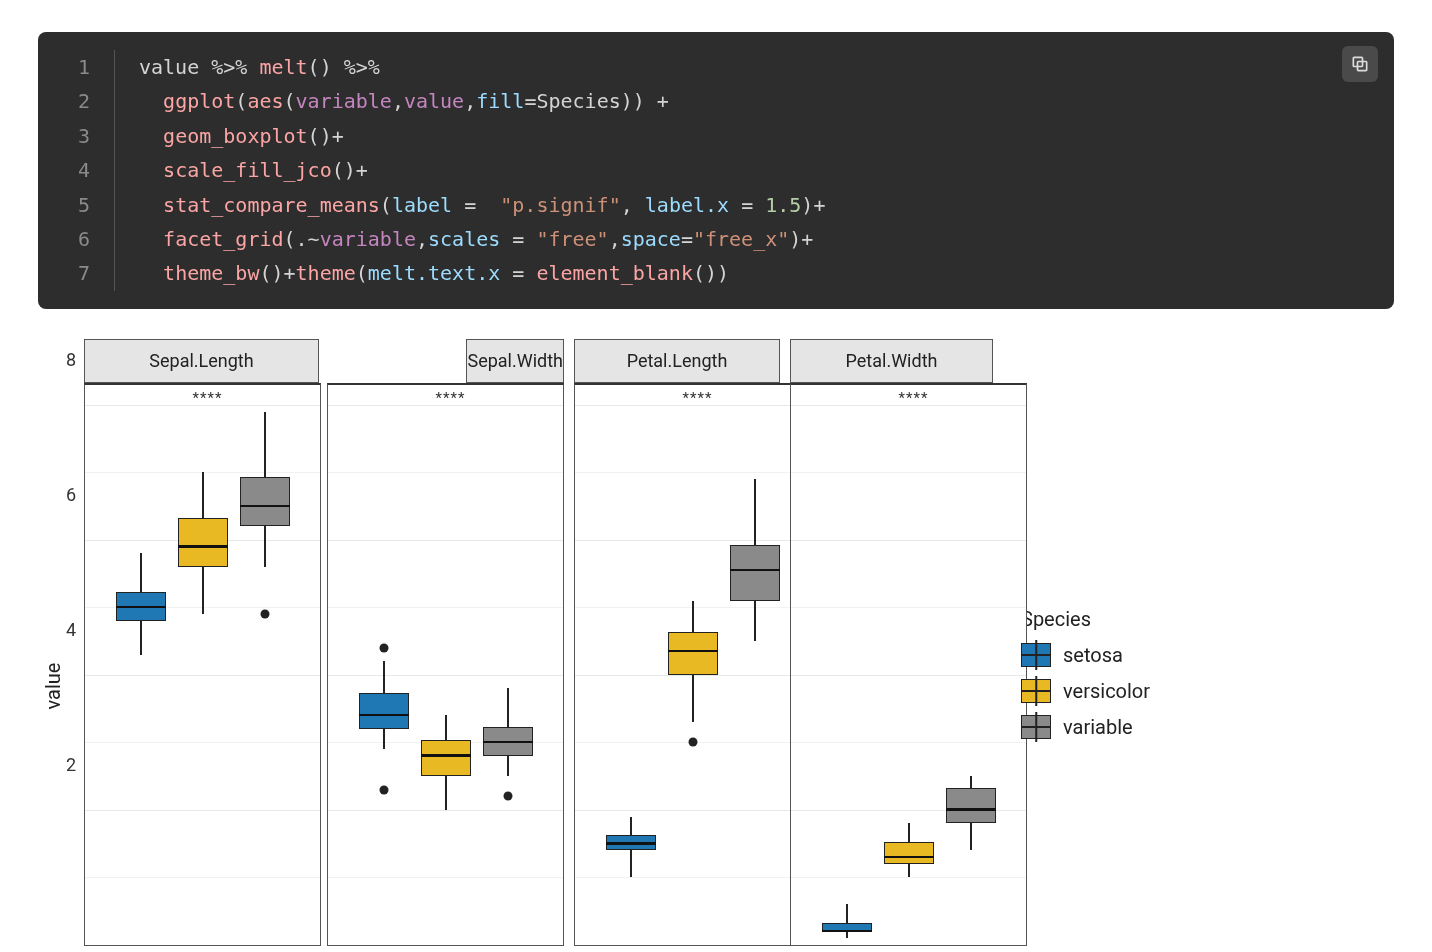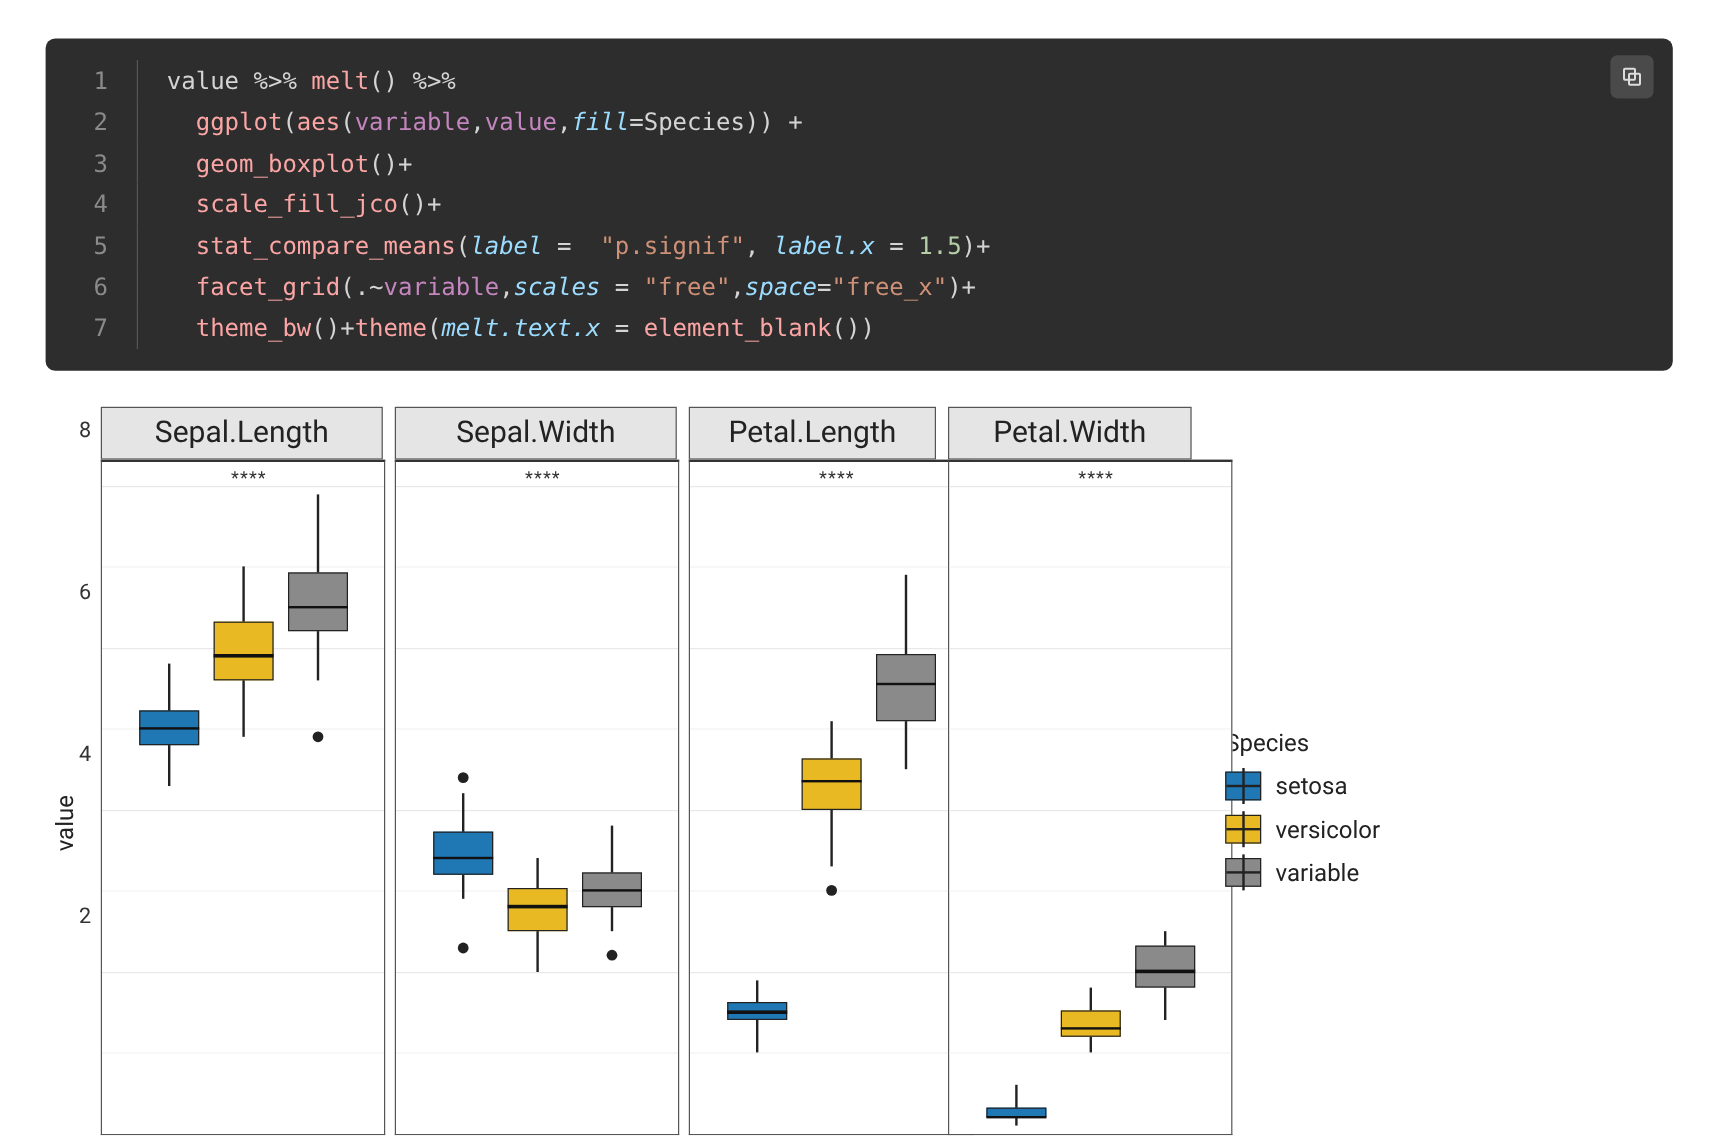--- a/index.html
+++ b/index.html
@@ -36,21 +36,21 @@
     padding-left: 24px;
     white-space: pre;
   }
   .tok-id { color: #d4d4d4; }
   .tok-fn { color: #fca5a5; }
   .tok-var { color: #c586c0; }
   .tok-str { color: #ce9178; }
   .tok-num { color: #b5cea8; }
   .tok-op { color: #d4d4d4; }
   .tok-pipe { color: #d4d4d4; }
-  .tok-kw { color: #9cdcfe; font-style: italic; }
+  .tok-kw { color: #9cdcfe; }
   .copy-btn {
     position: absolute;
     top: 14px;
     right: 16px;
     width: 36px;
     height: 36px;
     background: #4a4a4a;
     border-radius: 6px;
     display: flex;
     align-items: center;
@@ -96,21 +96,21 @@
     display: flex;
     flex-direction: column;
   }
   .facet-strip {
     background: #e5e5e5;
     border: 1px solid #555;
     height: 42px;
     display: flex;
     align-items: center;
     justify-content: center;
-    font-size: 25px;
+    font-size: 18px;
     color: #222;
   }
   .panel {
     border: 1px solid #555;
     border-top: 2px solid #333;
     background: #fff;
     position: relative;
     height: 560px;
     overflow: hidden;
   }
@@ -277,21 +277,21 @@
             <div class="median" style="bottom: 397.072px;"></div>
           </div>
           <div class="boxwrap" style="left: 154.5px; width: 50px; height: 560px;">
             <div class="whisker-line" style="bottom: 377.831px; height: 155.181px;"></div>
             <div class="box" style="bottom: 418.313px; height: 47.2289px; background: rgb(138, 138, 138);"></div>
             <div class="median" style="bottom: 437.554px;"></div>
             <div class="outlier" style="left: 50%; bottom: 330.602px;"></div>
           </div>
         </div>
       </div>
-      <div class="facet" style="width: 235px;">
+      <div class="facet" style="width: 235px; align-items: flex-end;">
         <div class="facet-strip">Sepal.Width</div>
         <div class="panel" style="width: 235px;">
           <div class="gridline" style="top: 425.06px;"></div>
           <div class="gridline" style="top: 290.12px;"></div>
           <div class="gridline" style="top: 155.181px;"></div>
           <div class="gridline" style="top: 20.241px;"></div>
           <div class="gridline minor" style="top: 492.53px;"></div>
           <div class="gridline minor" style="top: 357.59px;"></div>
           <div class="gridline minor" style="top: 222.651px;"></div>
           <div class="gridline minor" style="top: 87.7108px;"></div>

